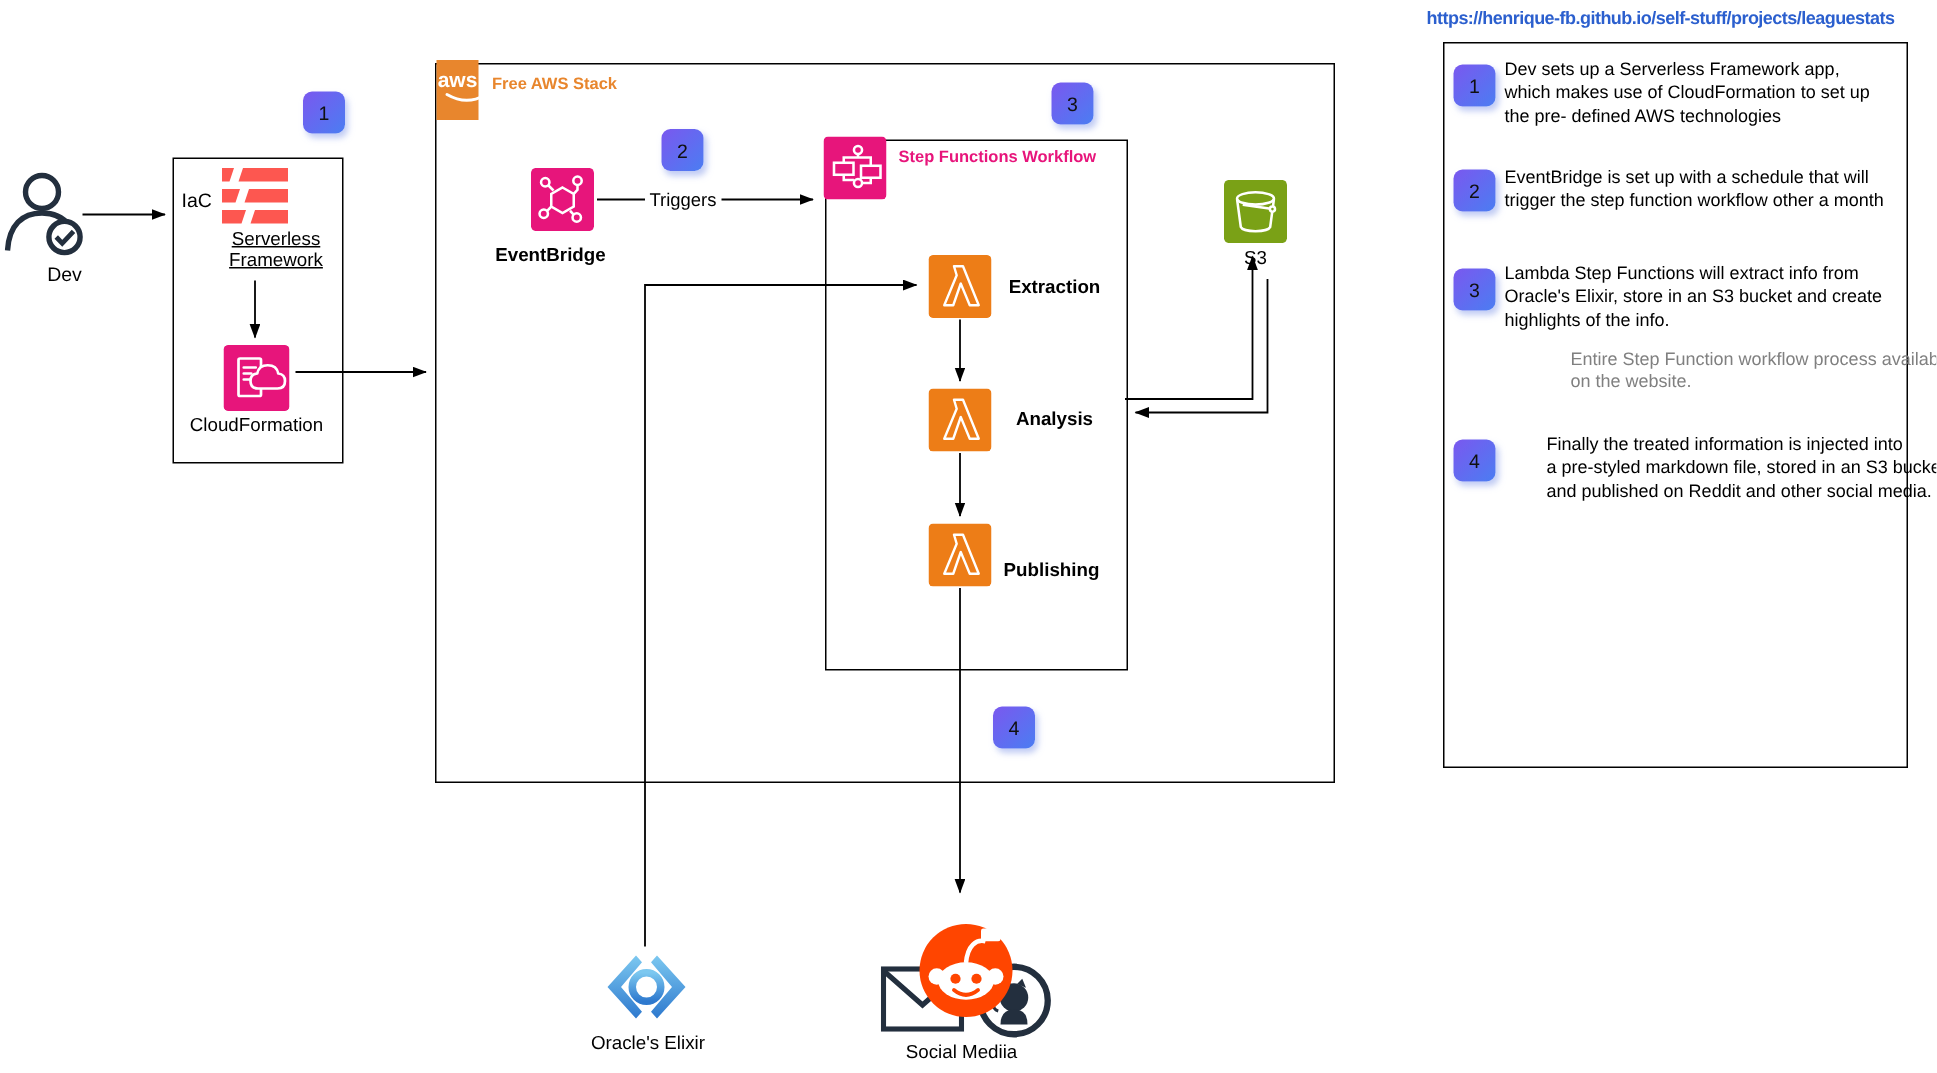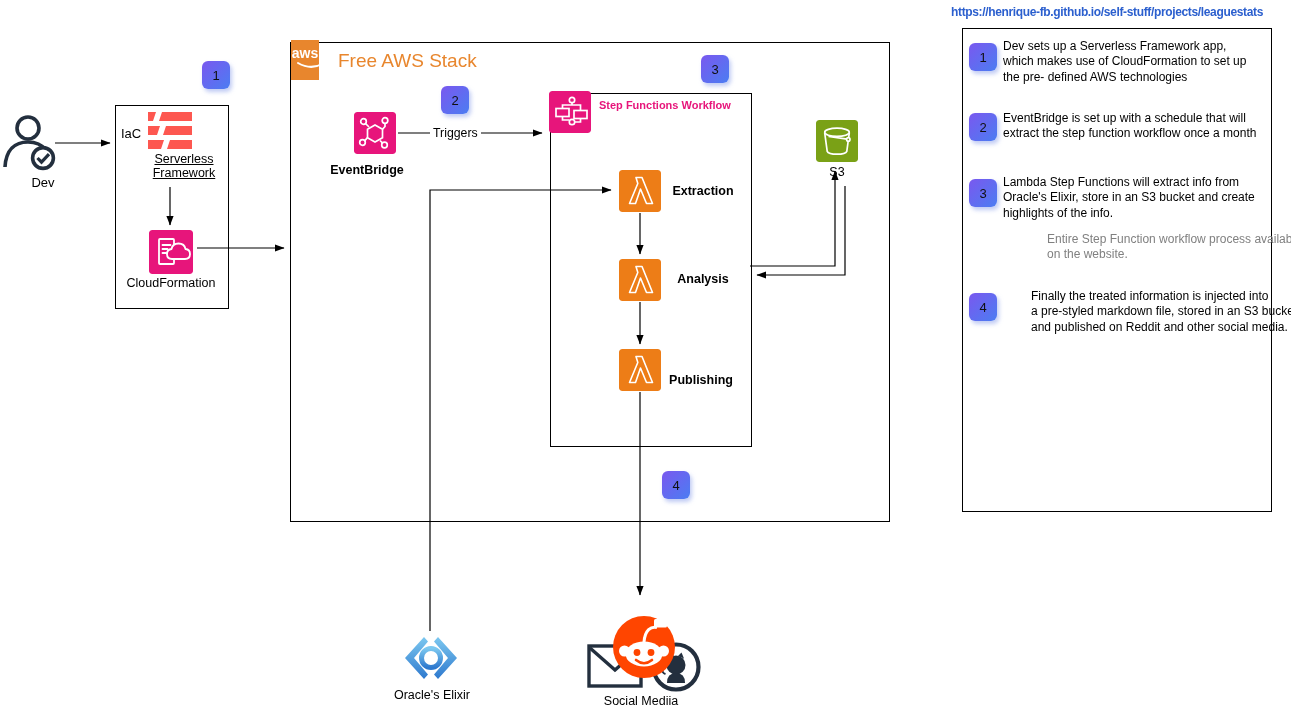--- a/index.html
+++ b/index.html
@@ -15,21 +15,21 @@
     position:absolute;width:28px;height:28px;border-radius:6px;z-index:3;
     background:linear-gradient(135deg,#7A58EF 0%,#4B7DF2 100%);
     box-shadow:2px 3px 4px rgba(140,160,235,.55);
     display:flex;align-items:center;justify-content:center;
     font-size:13px;color:#101010;
   }
   .icon{position:absolute;z-index:2;display:block;}
   .sq{border-radius:3px;}
   .aws-logo{position:absolute;left:291px;top:40px;width:28px;height:40px;background:#E8862D;z-index:2;}
   .aws-logo .t{font-size:14px;font-weight:bold;color:#fff;text-align:center;margin-top:5px;letter-spacing:0;}
-  .stack-title{position:absolute;left:338px;top:50px;font-size:19px;color:#E8862D;z-index:2;white-space:nowrap;}
+  .stack-title{position:absolute;left:328px;top:50px;font-size:11px;color:#E8862D;z-index:2;white-space:nowrap;font-weight:bold;}
   .wf-title{position:absolute;left:599px;top:99px;font-size:11px;font-weight:bold;color:#E7157B;z-index:2;white-space:nowrap;}
   .triggers{position:absolute;left:430px;top:125px;background:#fff;padding:1px 3px;font-size:12.3px;z-index:2;}
   .url{position:absolute;left:951px;top:5px;font-size:12px;font-weight:bold;letter-spacing:-0.35px;
        color:#2B5FCE;text-decoration:none;z-index:2;white-space:nowrap;}
   .panel{position:absolute;left:962px;top:28px;width:308px;height:482px;border:1px solid #000;z-index:2;}
   .p-badge{position:absolute;left:6px;}
   .p-text{position:absolute;left:40px;font-size:12px;line-height:15.3px;white-space:pre;}
   .p-note{position:absolute;left:40px;font-size:12px;line-height:15.3px;white-space:pre;color:#808080;margin-left:44px;}
 </style>
 </head>
@@ -206,21 +206,21 @@
   <a class="url" href="#">https://henrique-fb.github.io/self-stuff/projects/leaguestats</a>
 
   <div class="panel">
     <div class="badge p-badge" style="top:14px;">1</div>
     <div class="p-text" style="top:10px;">Dev sets up a Serverless Framework app,
 which makes use of CloudFormation to set up
 the pre- defined AWS technologies</div>
 
     <div class="badge p-badge" style="top:84px;">2</div>
     <div class="p-text" style="top:82px;">EventBridge is set up with a schedule that will
-extract the step function workflow once a month</div>
+trigger the step function workflow other a month</div>
 
     <div class="badge p-badge" style="top:150px;">3</div>
     <div class="p-text" style="top:146px;">Lambda Step Functions will extract info from
 Oracle's Elixir, store in an S3 bucket and create
 highlights of the info.</div>
     <div class="p-note" style="top:203px;">Entire Step Function workflow process available
 on the website.</div>
 
     <div class="badge p-badge" style="top:264px;">4</div>
     <div class="p-text" style="top:260px;margin-left:28px;">Finally the treated information is injected into

